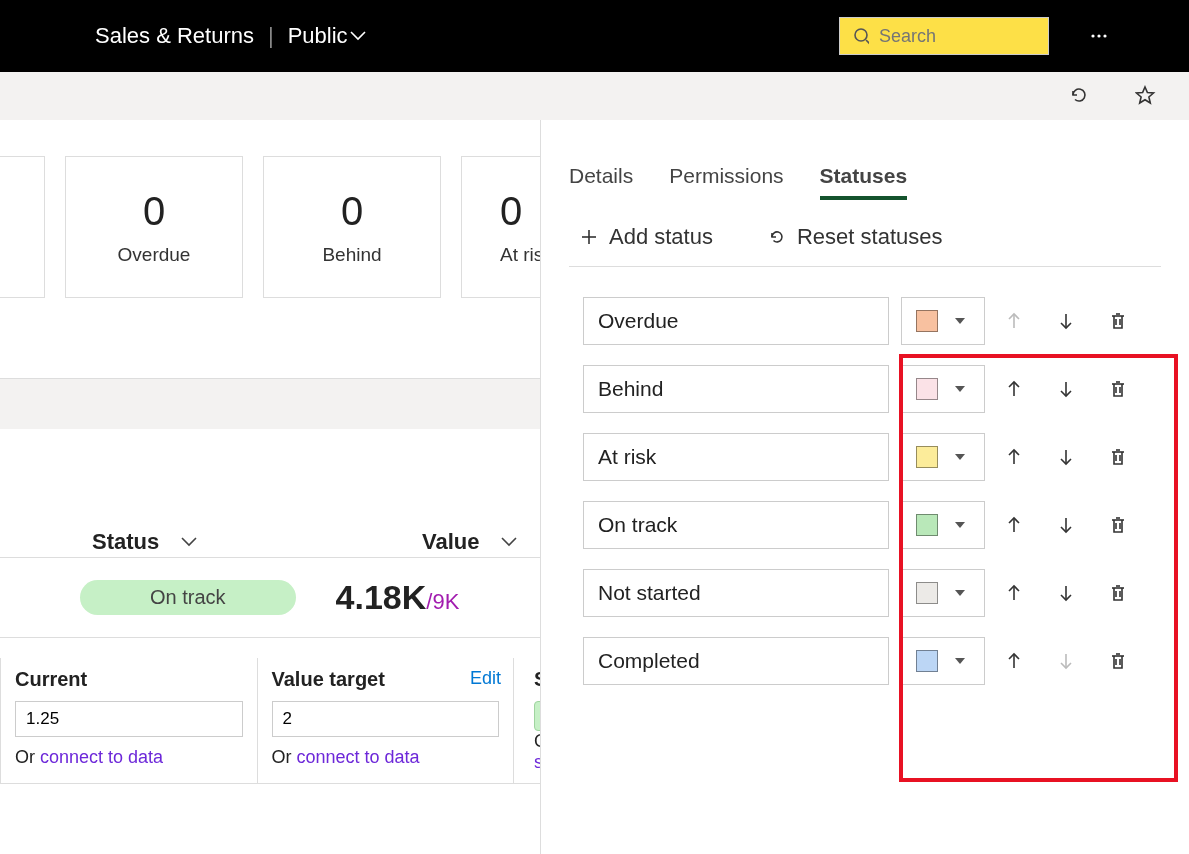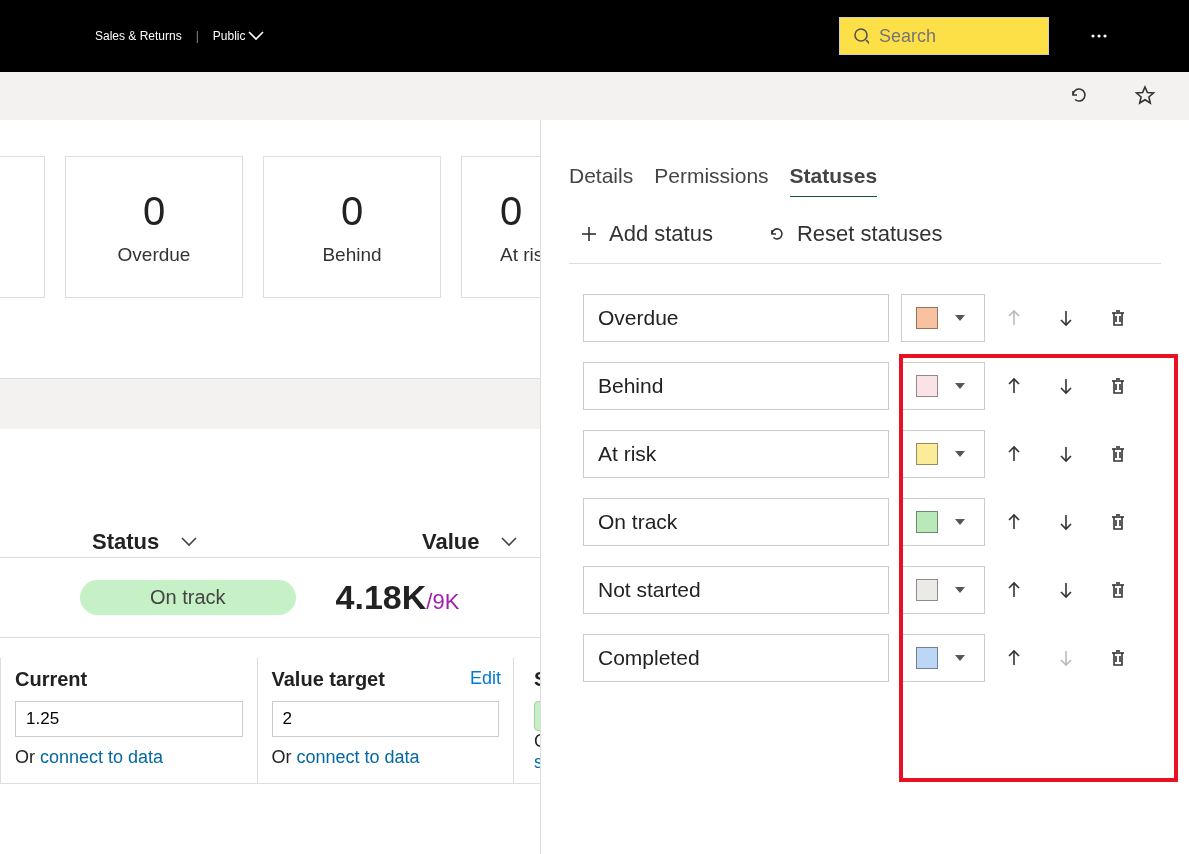--- a/index.html
+++ b/index.html
@@ -1,20 +1,20 @@
 <!DOCTYPE html>
 <html><head>
 <meta charset="utf-8">
 <style>
   * { box-sizing: border-box; margin: 0; padding: 0; }
   body { font-family: "Segoe UI", Arial, sans-serif; background: #fff; color: #222; width: 1189px; height: 854px; position: relative; overflow: hidden; }
   
   
   .topbar { background: #000; color: #fff; height: 72px; display: flex; align-items: center; padding: 0 95px; position: relative; }
-  .topbar-title { font-size: 12px; display: flex; align-items: center; gap: 14px; text-align: right; }
+  .topbar-title { font-size: 22px; display: flex; align-items: center; gap: 14px; text-align: right; }
   .topbar-title .divider { color: #888; }
   .topbar-dropdown { display: flex; align-items: center; }
   .topbar-dropdown svg { stroke: #fff; }
   .searchbox { position: absolute; right: 140px; background: #fde047; color: #555; height: 38px; width: 210px; border: 1px solid #ccc; display: flex; align-items: center; padding: 0 12px; gap: 10px; }
   .searchbox input { border: none; background: transparent; outline: none; font-size: 18px; color: #555; width: 100%; }
   .topbar-more { position: absolute; right: 80px; display: flex; align-items: center; }
   
   
   .secbar { background: #f3f2f1; height: 48px; border-bottom: 0; display: flex; justify-content: flex-end; align-items: center; padding-right: 20px; gap: 20px; }
   .secbar svg { stroke: #222; }
@@ -44,30 +44,30 @@
   .valtxt .sm { font-size: 22px; font-weight: 400; color: #a21caf; }
   
   
   .details { display: flex; border: 1px solid #ddd; border-top: none; width: 575px; margin-top: 20px; }
   .dcol { border-right: 1px solid #ddd; padding: 10px 14px; flex: 1; position: relative; }
   .dcol:last-child { border-right: none; }
   .dcol h4 { font-size: 20px; font-weight: 600; margin-bottom: 10px; }
   .dcol .editlnk { position: absolute; right: 12px; top: 10px; color: #0078d4; font-size: 18px; }
   .dcol input { width: 100%; border: 1px solid #ccc; padding: 7px 10px; font-size: 17px; margin-bottom: 10px; }
   .dcol .or { font-size: 18px; }
-  .dcol .or a { color: #0369a1; text-decoration: none; }
+  .dcol .or a { color: #6d28d9; text-decoration: none; }
   .dcol3 { flex: 0 0 60px; overflow: hidden; padding-left: 20px; }
   .stpill { background: #c6f0c6; border: 1px solid #9fd49f; border-radius: 4px; width: 40px; height: 30px; display: flex; align-items: center; justify-content: center; margin-top: 6px; }
   
   
   .panel { position: absolute; left: 540px; top: 120px; width: 649px; height: 734px; background: #fff; border-left: 1px solid #ddd; padding: 18px 28px; z-index: 10; }
   .panel-title { font-size: 30px; font-weight: 600; display: flex; justify-content: space-between; align-items: center; }
-  .panel-tabs { display: flex; gap: 21px; margin-top: 26px; font-size: 21px; color: #444; }
+  .panel-tabs { display: flex; gap: 36px; margin-top: 26px; font-size: 21px; color: #444; }
   .panel-tabs .tab { padding-bottom: 8px; cursor: pointer; }
-  .panel-tabs .tab.active { border-bottom: 1px solid #14532d; font-weight: 600; }
+  .panel-tabs .tab.active { border-bottom: 4px solid #14532d; font-weight: 600; }
   .panel-actions { display: flex; gap: 54px; margin-top: 24px; font-size: 22px; color: #333; border-bottom: 1px solid #ddd; padding-bottom: 16px; padding-left: 10px; }
   .panel-actions .act { display: flex; align-items: center; gap: 10px; }
   
   .status-list { margin-top: 24px; padding-left: 14px; }
   .status-row { display: flex; align-items: center; height: 60px; gap: 6px; margin-bottom: 8px; }
   .status-name { border: 1px solid #ccc; width: 306px; height: 48px; display: flex; align-items: center; padding: 0 14px; font-size: 21px; }
   .color-pick { border: 1px solid #ccc; width: 84px; height: 48px; display: flex; align-items: center; justify-content: space-around; padding: 0 8px; margin-left: 6px; }
   .swatch { width: 22px; height: 22px; border: 1px solid rgba(0,0,0,0.4); }
   .iconbtn { width: 46px; height: 46px; display: flex; align-items: center; justify-content: center; }
   .iconbtn.disabled svg { stroke: #bbb; }

